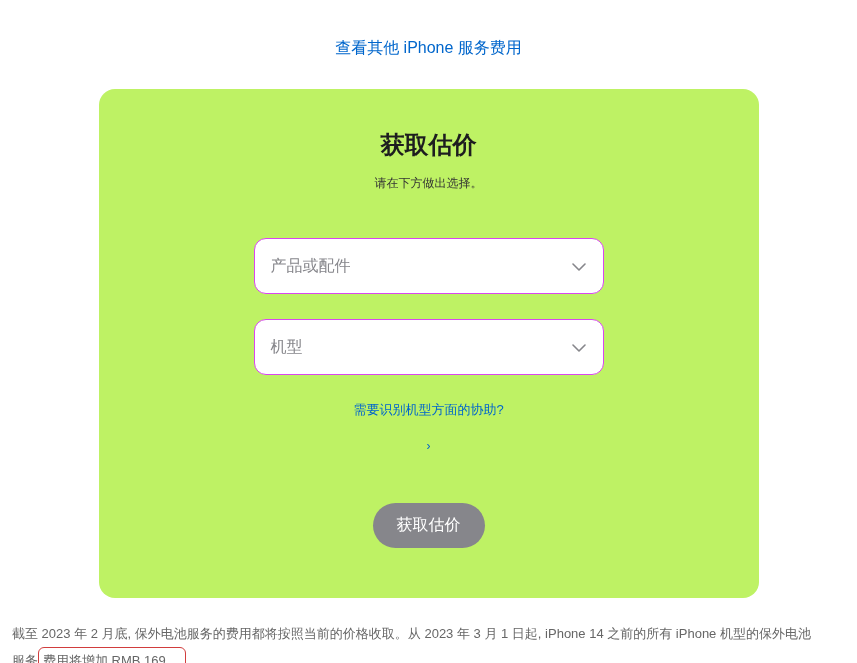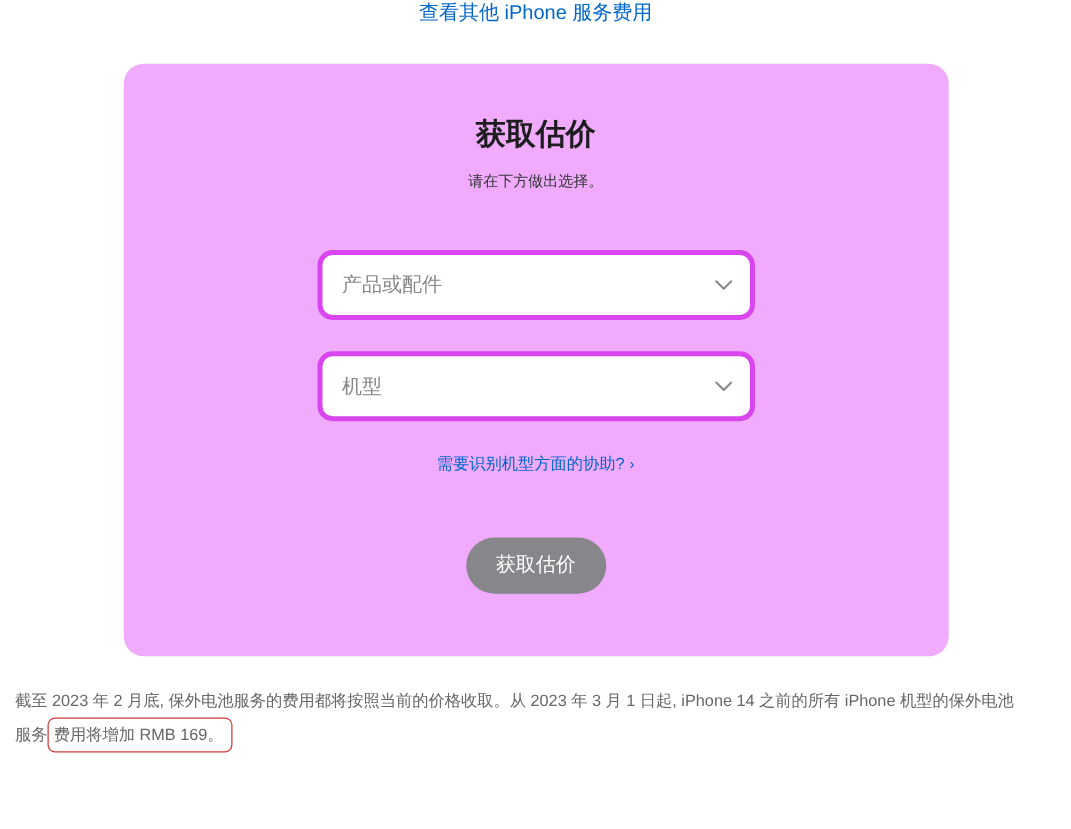--- a/index.html
+++ b/index.html
@@ -9,29 +9,30 @@
     }
     body {
       font-family: -apple-system, BlinkMacSystemFont, "SF Pro SC", "SF Pro Text", "Helvetica Neue", Arial, sans-serif;
       background: #ffffff;
       width: 857px;
       height: 663px;
       overflow: hidden;
     }
     .top-link {
       text-align: center;
+      margin-top: 38px;
       margin-bottom: 30px;
     }
     .top-link a {
       color: #0066cc;
       text-decoration: none;
       font-size: 16px;
     }
     .card {
-      background: #f0abfc;
+      background: #bef264;
       border-radius: 16px;
       width: 660px;
       margin: 0 auto;
       padding: 40px 40px 50px 40px;
       text-align: center;
     }
     .card-title {
       font-size: 24px;
       font-weight: 600;
       color: #1d1d1f;
@@ -44,21 +45,21 @@
     }
     .select-wrap {
       width: 350px;
       margin: 0 auto 25px auto;
       position: relative;
     }
     .select-field {
       width: 100%;
       height: 56px;
       background: #ffffff;
-      border: 4px solid #d946ef;
+      border: 1px solid #d946ef;
       border-radius: 12px;
       padding: 0 44px 0 16px;
       font-size: 16px;
       color: #86868b;
       text-align: left;
       display: flex;
       align-items: center;
       cursor: pointer;
     }
     .chevron {
@@ -67,22 +68,23 @@
       top: 50%;
       transform: translateY(-50%);
       pointer-events: none;
     }
     .help-link {
       color: #0066cc;
       text-decoration: none;
       font-size: 13px;
       display: inline-flex;
       align-items: center;
-      gap: 4px;
+      gap: 20px;
       margin-bottom: 50px;
+      flex-direction: column;
     }
     .help-link .arrow {
       font-size: 12px;
     }
     .submit-btn {
       background: #86868b;
       color: #ffffff;
       border: none;
       border-radius: 999px;
       padding: 12px 24px;

